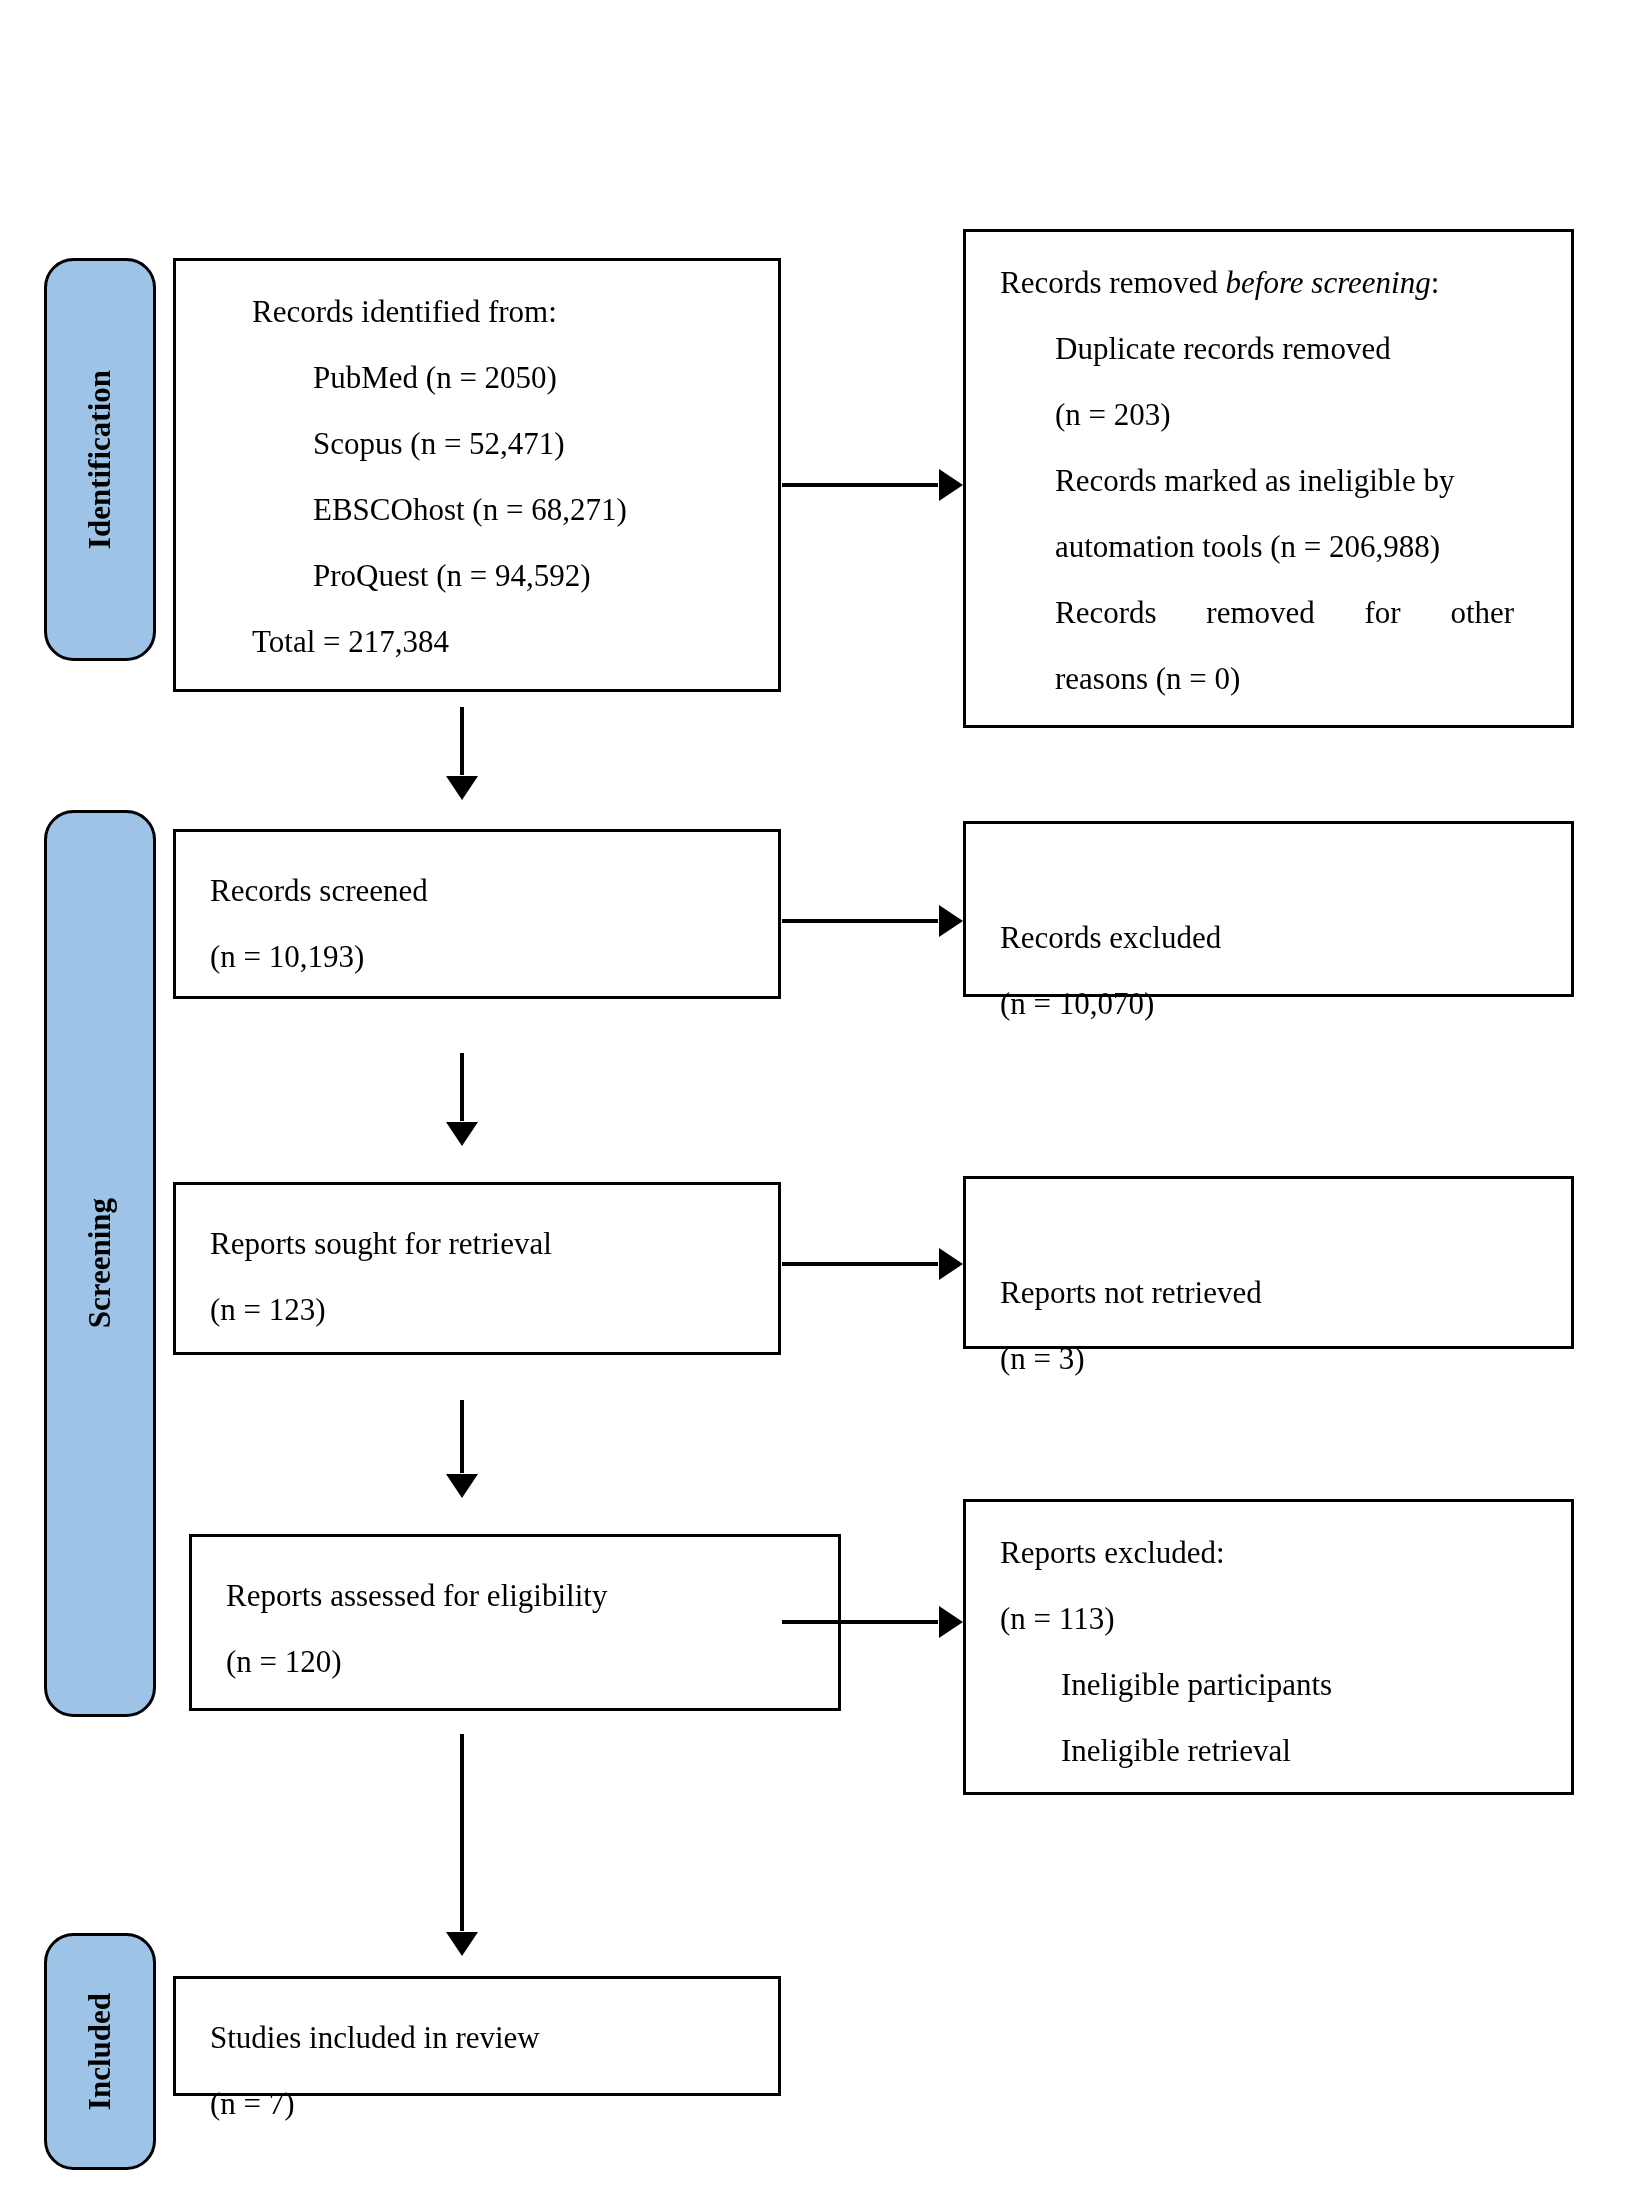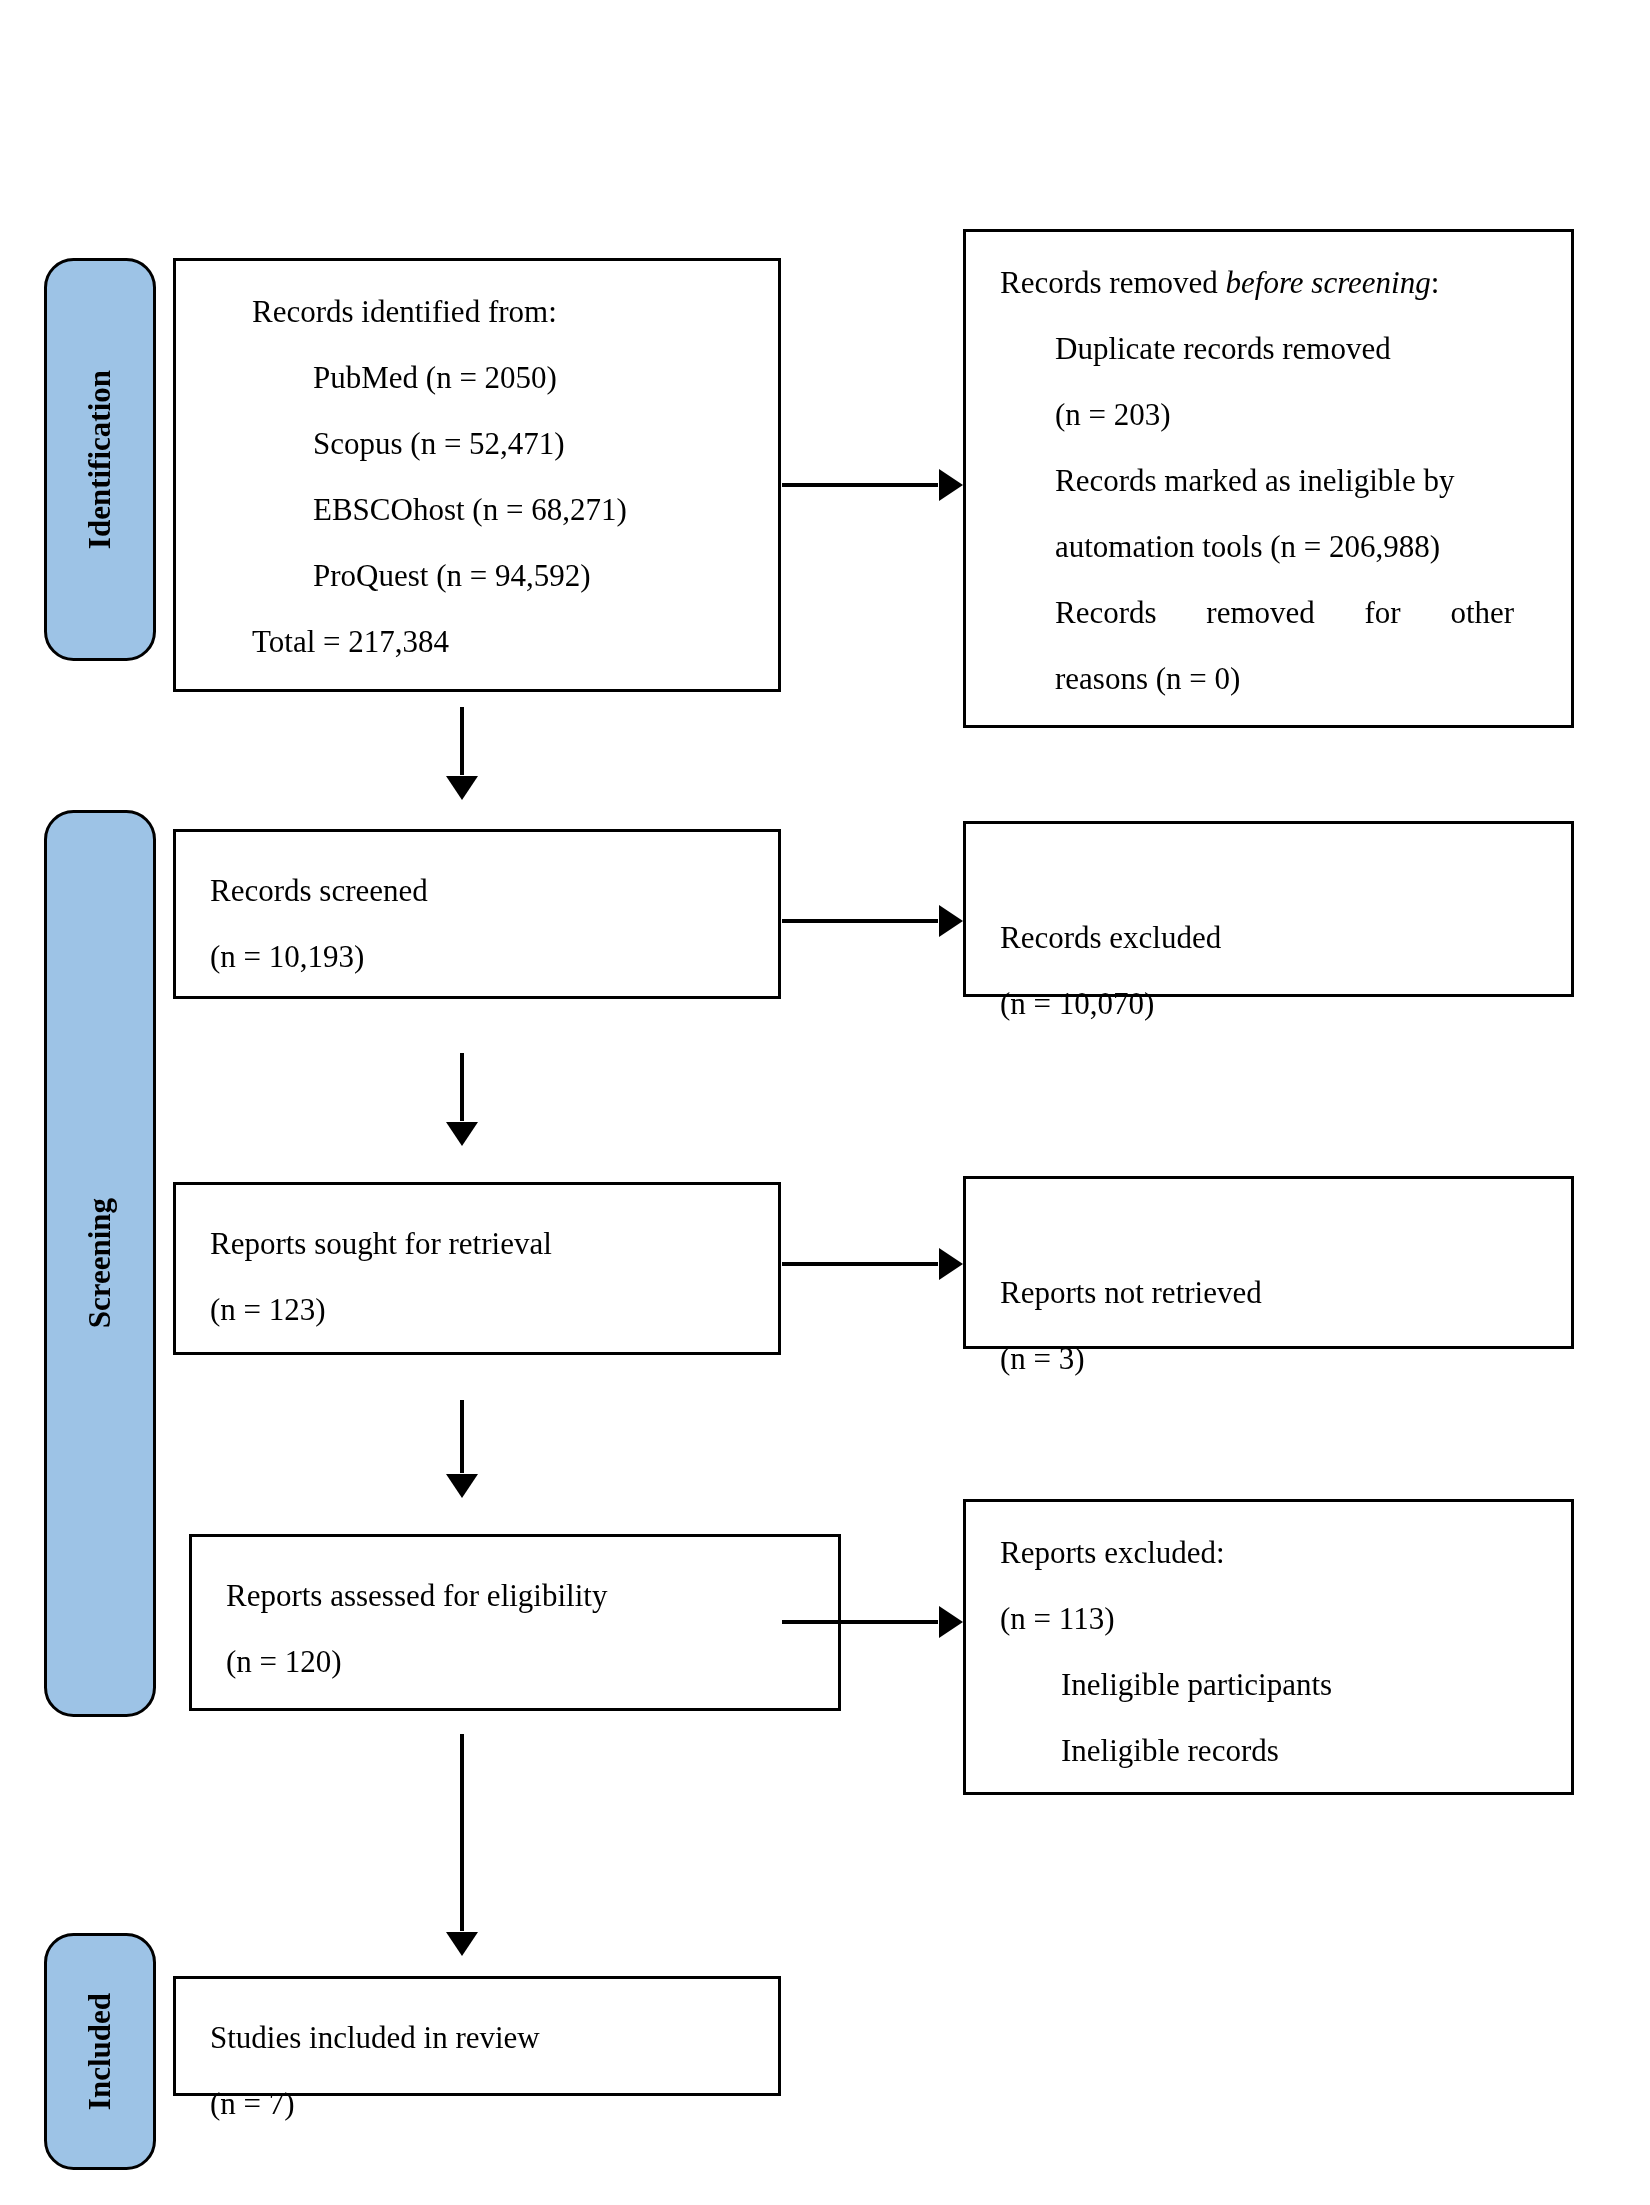--- a/index.html
+++ b/index.html
@@ -144,21 +144,21 @@
       <div class="line">Reports assessed for eligibility</div>
       <div class="line">(n = 120)</div>
     </div>
   </div>
 
   <div class="fbox b-repexcluded">
     <div class="pad">
       <div class="line">Reports excluded:</div>
       <div class="line">(n = 113)</div>
       <div class="line ind">Ineligible participants</div>
-      <div class="line ind">Ineligible records</div>
+      <div class="line ind">Ineligible retrieval</div>
     </div>
   </div>
 
   <div class="fbox b-included">
     <div class="pad">
       <div class="line">Studies included in review</div>
       <div class="line">(n = 7)</div>
     </div>
   </div>
 

